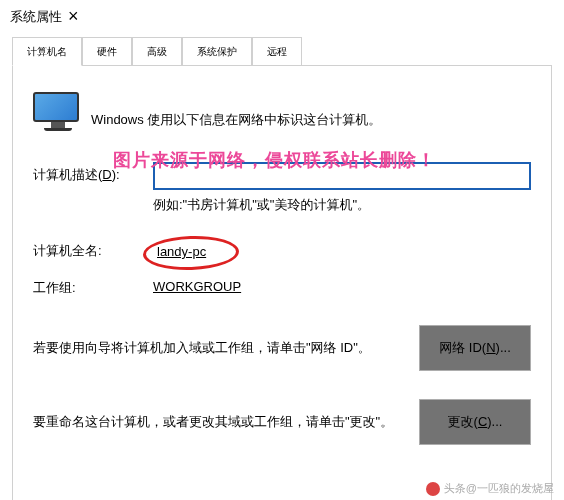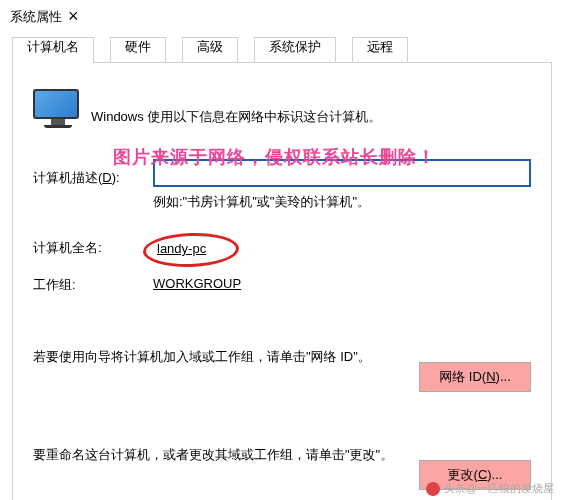--- a/index.html
+++ b/index.html
@@ -29,25 +29,25 @@
   font-weight: bold;
   color: #ec4899;
   letter-spacing: 1px;
 }
 .tabs {
   display: flex;
   margin: 6px 12px 0 12px;
   position: relative;
 }
 .tab {
-  padding: 0 14px 6px 14px;
+  padding: 7px 14px 6px 14px;
   border: 1px solid #d0d0d0;
   background: #fff;
-  margin-right: 16px;
-  font-size: 13px;
+  margin-right: 0;
+  font-size: 10px;
   cursor: default;
   position: relative;
 }
 .tab.active {
   border-bottom: 1px solid #fff;
   z-index: 2;
 }
 .tab:not(.active) {
   background: #fff;
 }
@@ -87,21 +87,21 @@
 .monitor-base {
   width: 28px;
   height: 3px;
   background: #333;
   margin: 0 auto;
   border-radius: 0 0 3px 3px;
 }
 .intro-text { font-size: 13px; padding-top: 14px; }
 .form-row {
   display: flex;
-  align-items: flex-end;
+  align-items: flex-start;
   margin-bottom: 0;
 }
 .form-label {
   width: 120px;
   flex-shrink: 0;
   padding-top: 4px;
 }
 .form-label u { text-decoration: underline; }
 .desc-input {
   flex: 1;
@@ -146,28 +146,27 @@
   margin-top: 28px;
   margin-bottom: 12px;
 }
 .action-text {
   flex: 1;
   line-height: 1.8;
   font-size: 13px;
 }
 .win-button {
   width: 112px;
-  height: 30px;
-  background: #fca5a5;
+  height: 46px;
+  background: #737373;
   border: 1px solid #adadad;
   font-family: inherit;
   font-size: 13px;
   cursor: default;
   flex-shrink: 0;
-  margin-top: 40px;
 }
 .win-button u { text-decoration: underline; }
 .footer-watermark {
   position: absolute;
   right: 10px;
   bottom: 4px;
   font-size: 11px;
   color: #aaa;
   display: flex;
   align-items: center;

